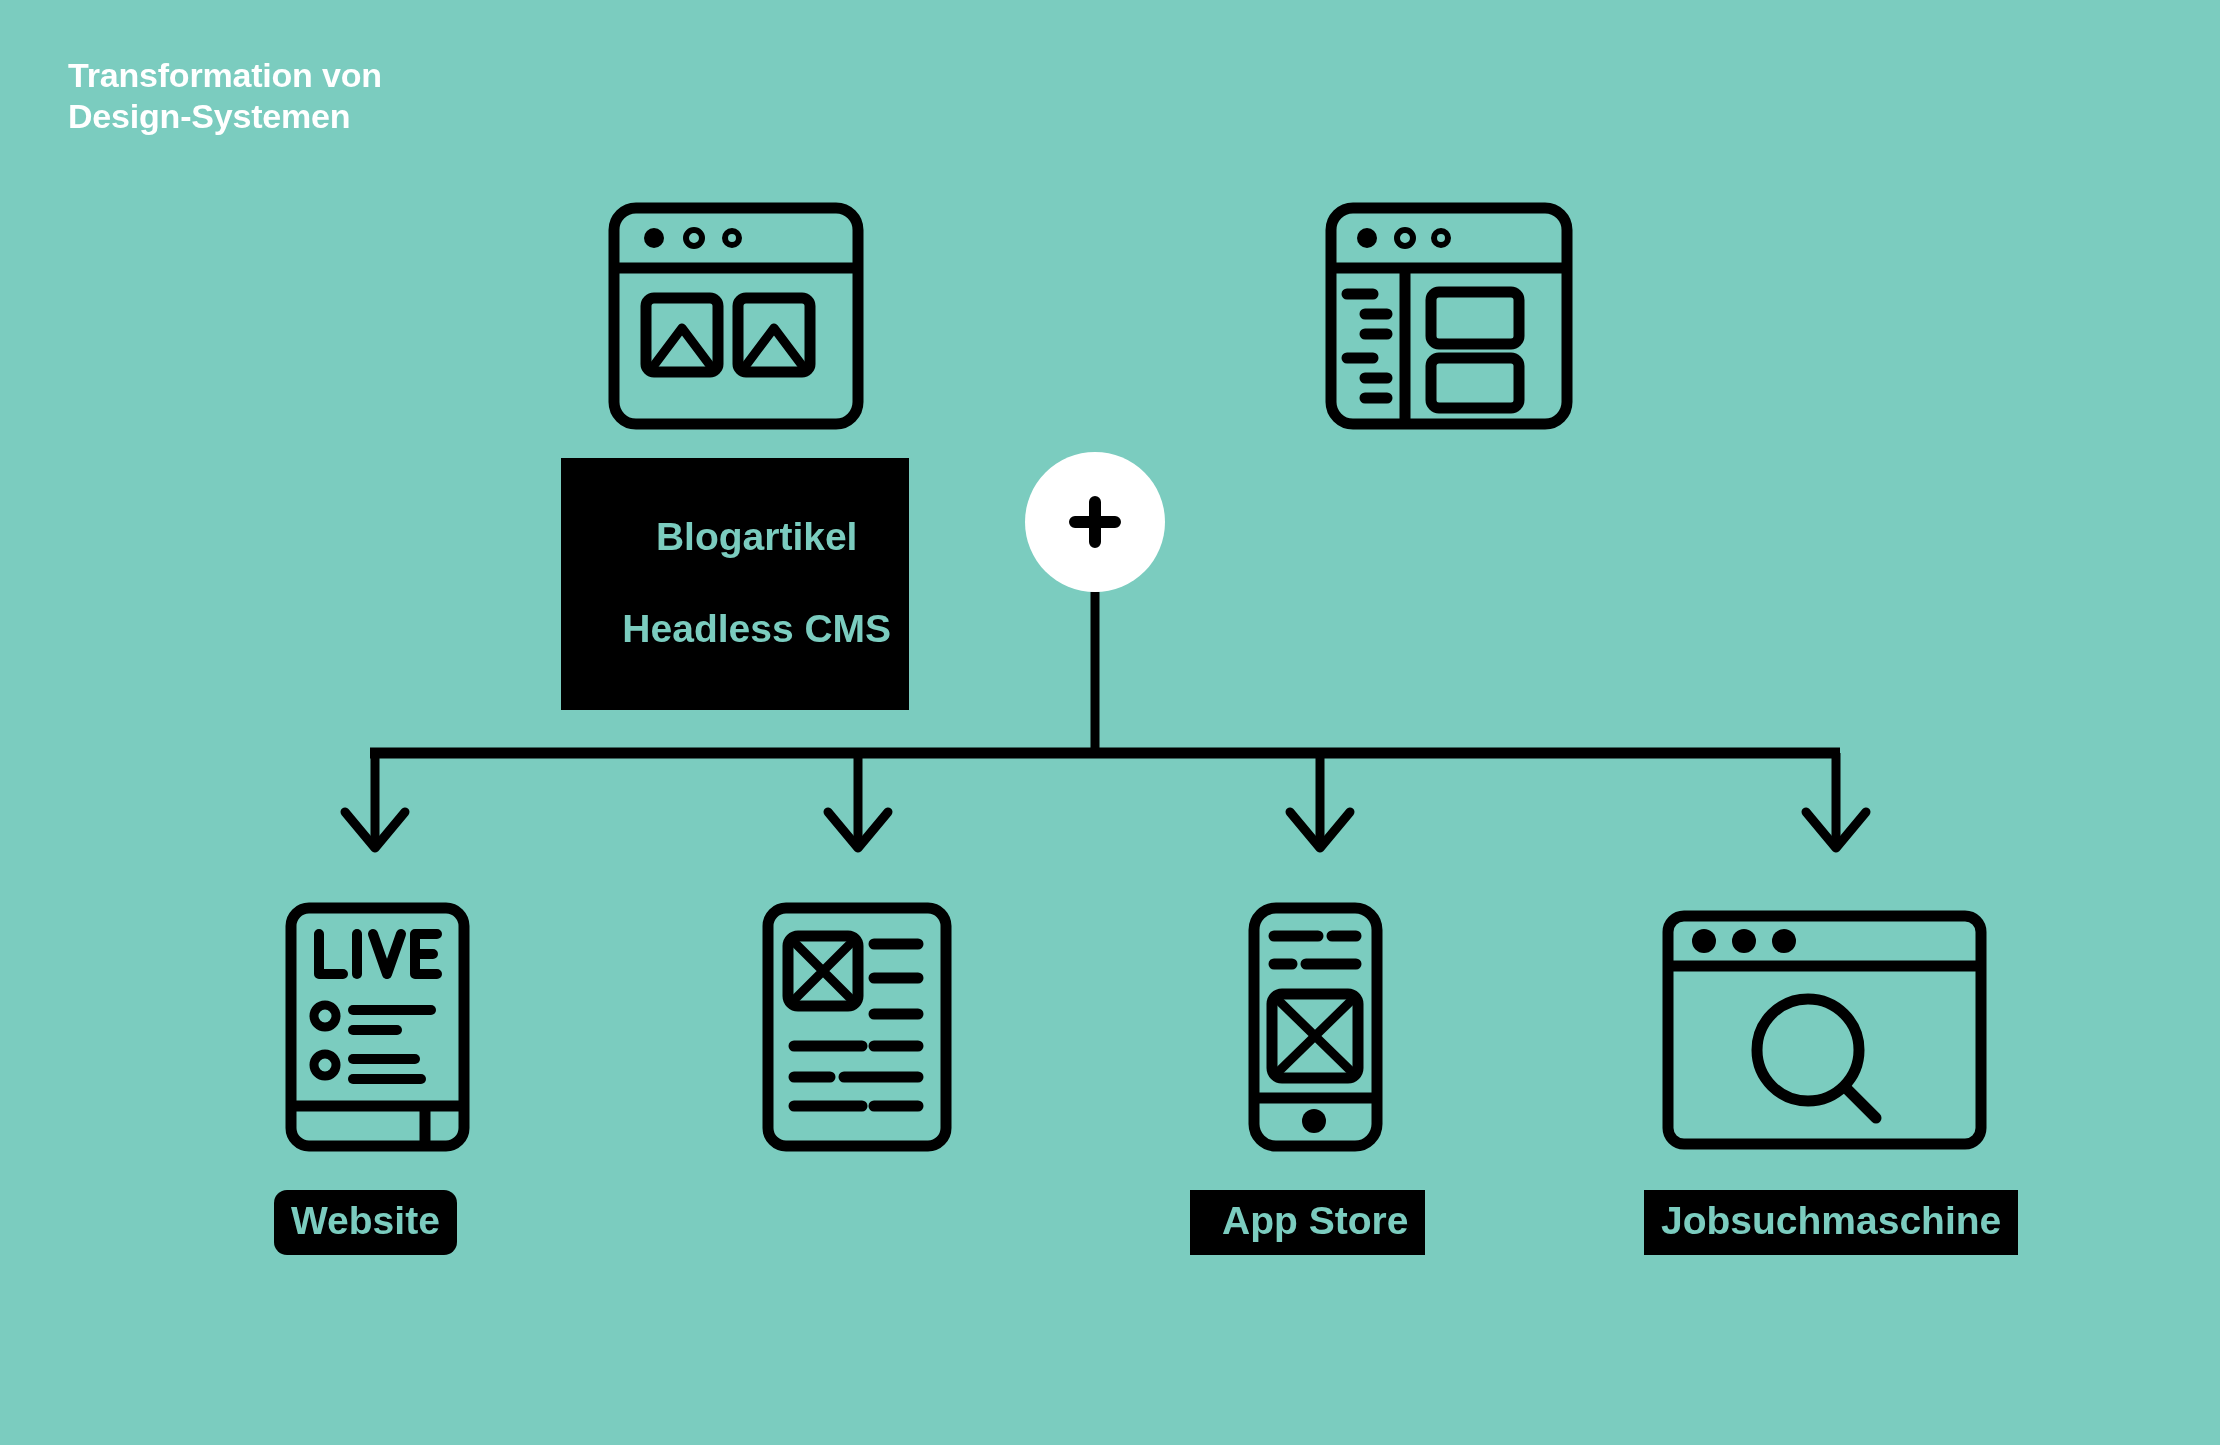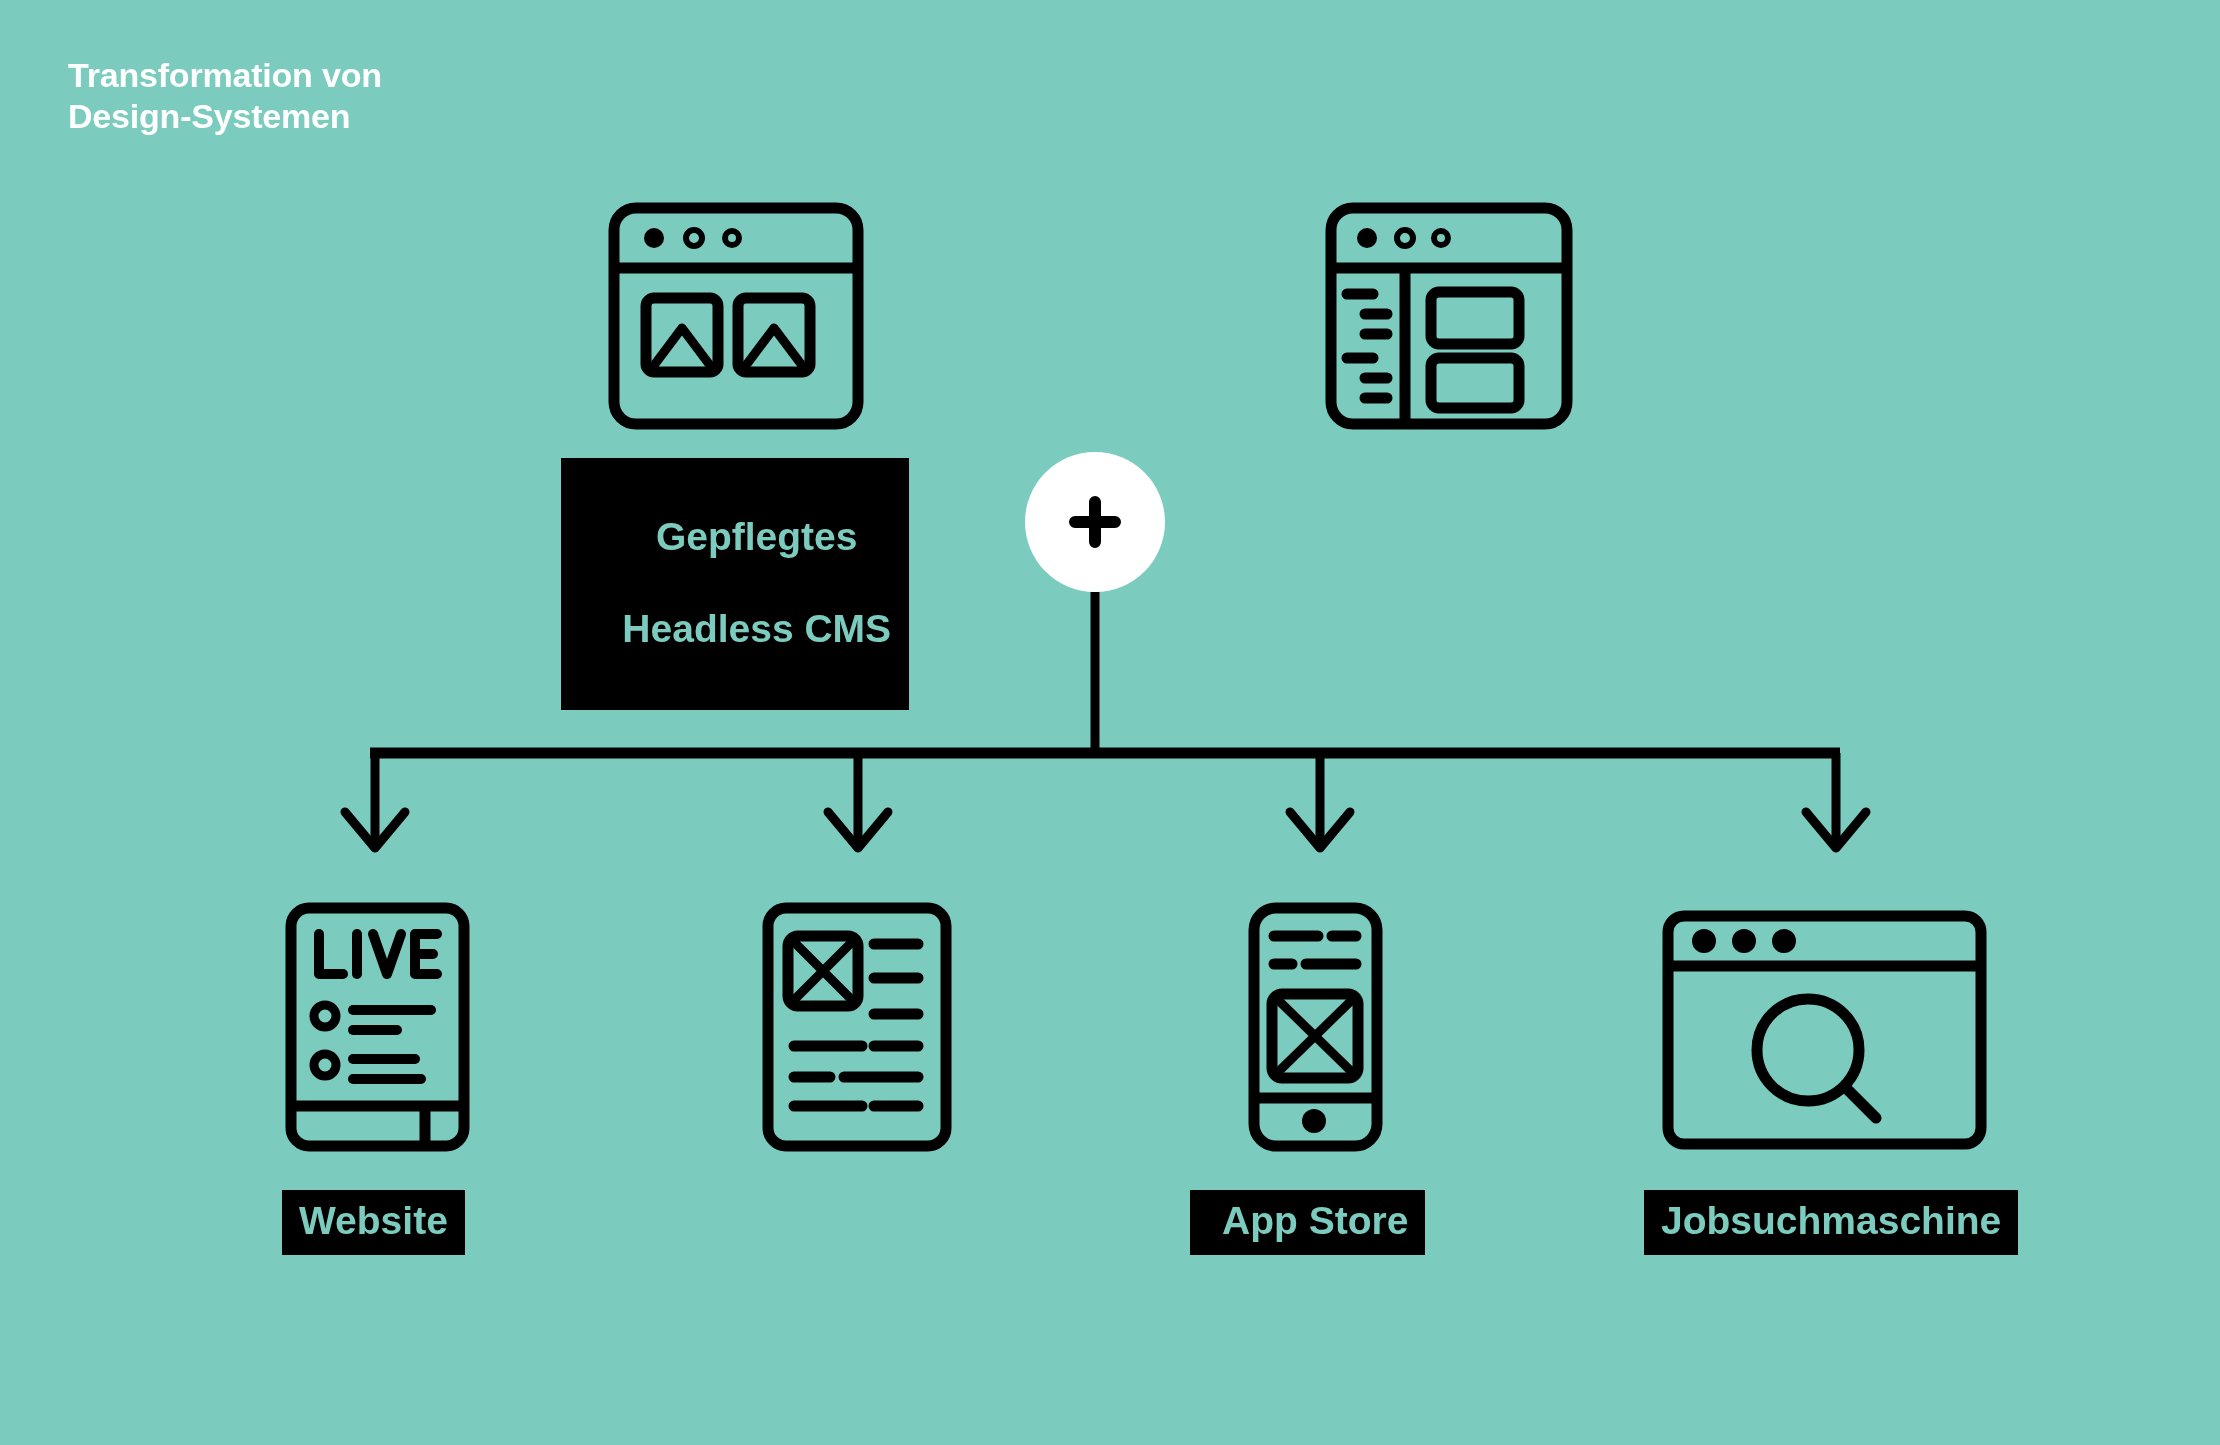--- a/index.html
+++ b/index.html
@@ -115,21 +115,21 @@
       <circle cx="86" cy="36" r="8" stroke="#000" stroke-width="6"></circle>
       <circle cx="124" cy="36" r="7" stroke="#000" stroke-width="6"></circle>
       <rect x="38" y="96" width="72" height="74" rx="8" stroke="#000" stroke-width="11"></rect>
       <path d="M44 166 L74 126 L104 166" stroke="#000" stroke-width="9" stroke-linejoin="round" fill="none"></path>
       <rect x="130" y="96" width="72" height="74" rx="8" stroke="#000" stroke-width="11"></rect>
       <path d="M136 166 L166 126 L196 166" stroke="#000" stroke-width="9" stroke-linejoin="round" fill="none"></path>
     </svg>
   </div>
 
   <div class="chip top" style="left:561px; top:458px; width:348px;">
-    <span>Gepflegtes</span><br>
+    <span>Blogartikel</span><br>
     <span>Headless CMS</span>
   </div>
 
   <div class="plus-circle">
     <svg width="58" height="58" viewBox="0 0 58 58" fill="none">
       <path d="M29 9 V49 M9 29 H49" stroke="#000" stroke-width="12" stroke-linecap="round"></path>
     </svg>
   </div>
 
   <div class="icon-holder" style="left:1325px; top:202px;">
@@ -168,21 +168,21 @@
       <path d="M68 128 H112" stroke="#000" stroke-width="10" stroke-linecap="round"></path>
       <circle cx="40" cy="163" r="11" stroke="#000" stroke-width="9"></circle>
       <path d="M68 157 H130" stroke="#000" stroke-width="10" stroke-linecap="round"></path>
       <path c="" d="M68 177 H136" stroke="#000" stroke-width="10" stroke-linecap="round"></path>
 
       <path d="M6 204 H179" stroke="#000" stroke-width="11"></path>
       <path d="M140 204 V244" stroke="#000" stroke-width="11"></path>
     </svg>
   </div>
 
-  <div class="chip bottom" style="left:282px; top:1190px;">Website</div>
+  <div class="chip bottom" style="left:274px; top:1190px;border-radius:13px;">Website</div>
 
   <div class="icon-holder" style="left:762px; top:902px;">
     <svg width="190" height="250" viewBox="0 0 190 250" fill="none">
       <rect x="6" y="6" width="178" height="238" rx="18" stroke="#000" stroke-width="11"></rect>
 
       <rect x="26" y="34" width="70" height="70" rx="10" stroke="#000" stroke-width="11"></rect>
       <path d="M28 36 L94 102 M94 36 L28 102" stroke="#000" stroke-width="9"></path>
 
       <path d="M112 42 H156" stroke="#000" stroke-width="11" stroke-linecap="round"></path>
       <path d="M112 76 H156" stroke="#000" stroke-width="11" stroke-linecap="round"></path>

